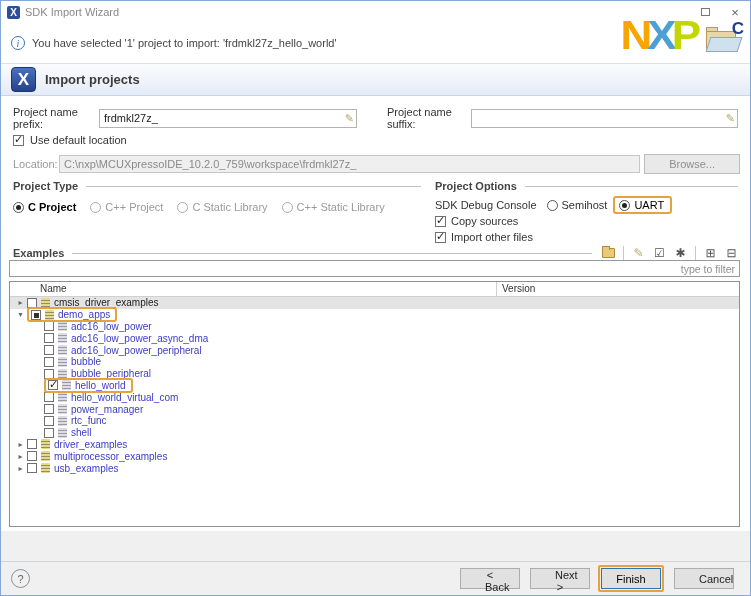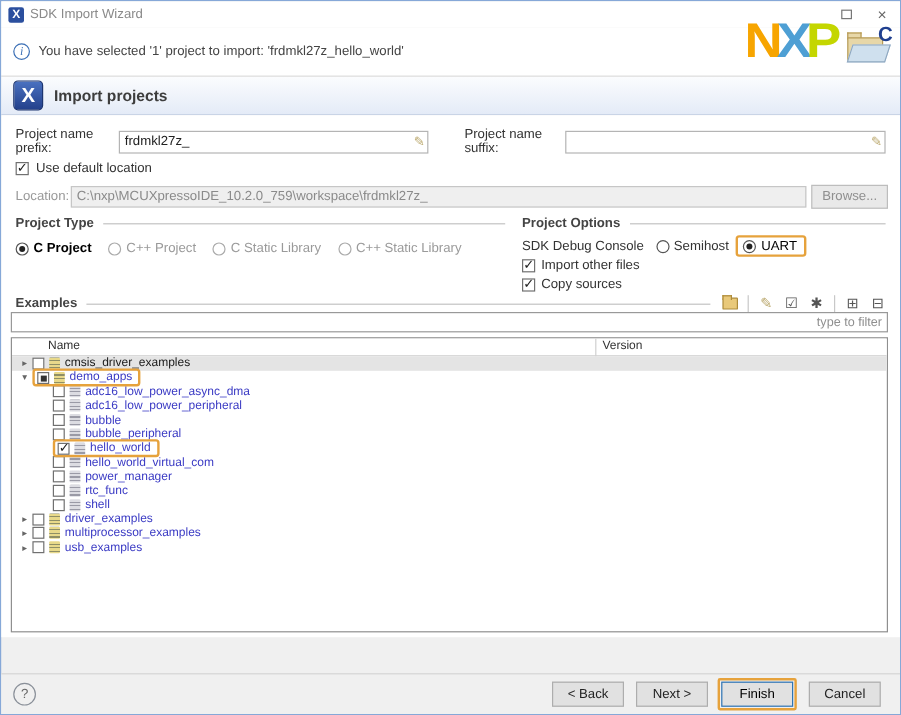--- a/index.html
+++ b/index.html
@@ -57,21 +57,21 @@
   .txt{height:19px; border:1px solid #b4b4b4; background:#fff; font-family:inherit;
     font-size:11px; padding:0 16px 0 4px; color:#222; outline:none;}
   .txt-wrap{position:relative; display:flex; align-items:center;}
   .pencil{position:absolute; right:3px; color:#b9a66a; font-size:11px; pointer-events:none;}
 
   .row-useloc{position:absolute; top:38px; left:12px; display:flex; align-items:center;}
   .row-loc{position:absolute; top:58px; left:12px; right:10px; display:flex; align-items:center;}
   .loc-input{flex:1; height:18px; background:#efefef; border:1px solid #c6c6c6; color:#8a8a8a;
     padding:0 4px; font-size:11px;}
   .btn{height:20px; background:#e1e1e1; border:1px solid #adadad; font-family:inherit;
-    font-size:11px; color:#222; padding:0 8px;}
+    font-size:11px; color:#222; padding:0 24px;}
   .btn.disabled{color:#8f8f8f; background:#e9e9e9; border-color:#bdbdbd;}
 
   .groups{position:absolute; top:84px; left:12px; right:12px; display:flex;}
   .group-left{width:408px;}
   .group-right{flex:1; margin-left:14px;}
   .group-title{display:flex; align-items:center;}
   .group-title .gt{color:#444; font-weight:bold; flex:none;}
   .group-title .gl{flex:1; height:1px; background:#c3c3c3; margin-left:8px;}
   .radio-row{display:flex; align-items:center; margin-top:9px; gap:14px;}
   .radio{display:inline-flex; align-items:center; gap:4px;}
@@ -246,25 +246,25 @@
           </span>
           <span class="hl-box" style="margin-left:-4px;">
             <span class="radio sel" style="font-weight:normal;">
               <span class="rdot"></span>
               <span>UART</span>
             </span>
           </span>
         </div>
         <div class="cbrow">
           <span class="cb checked"></span>
-          <span>Import other files</span>
+          <span>Copy sources</span>
         </div>
         <div class="cbrow">
           <span class="cb checked"></span>
-          <span>Copy sources</span>
+          <span>Import other files</span>
         </div>
       </div>
     </div>
 
     <div class="examples-head">
       <span class="gt" style="color:#444; font-weight:bold;">Examples</span>
       <span class="gl"></span>
       <span class="toolbar">
         <span class="tool">
             <span class="mini-folder"></span>
@@ -307,20 +307,29 @@
               <span class="licon grp"></span>
               <span class="tlabel">demo_apps</span>
             </span>
           </div>
           <div class="trow">
             <span class="tpad" style="width: 21px;"></span>
             <span class="arrow"></span>
             <span class="titem">
               <span class="cb small unchecked"></span>
               <span class="licon leaf"></span>
+              <span class="tlabel">adc16_low_power</span>
+            </span>
+          </div>
+          <div class="trow">
+            <span class="tpad" style="width: 21px;"></span>
+            <span class="arrow"></span>
+            <span class="titem">
+              <span class="cb small unchecked"></span>
+              <span class="licon leaf"></span>
               <span class="tlabel">adc16_low_power_async_dma</span>
             </span>
           </div>
           <div class="trow">
             <span class="tpad" style="width: 21px;"></span>
             <span class="arrow"></span>
             <span class="titem">
               <span class="cb small unchecked"></span>
               <span class="licon leaf"></span>
               <span class="tlabel">adc16_low_power_peripheral</span>

